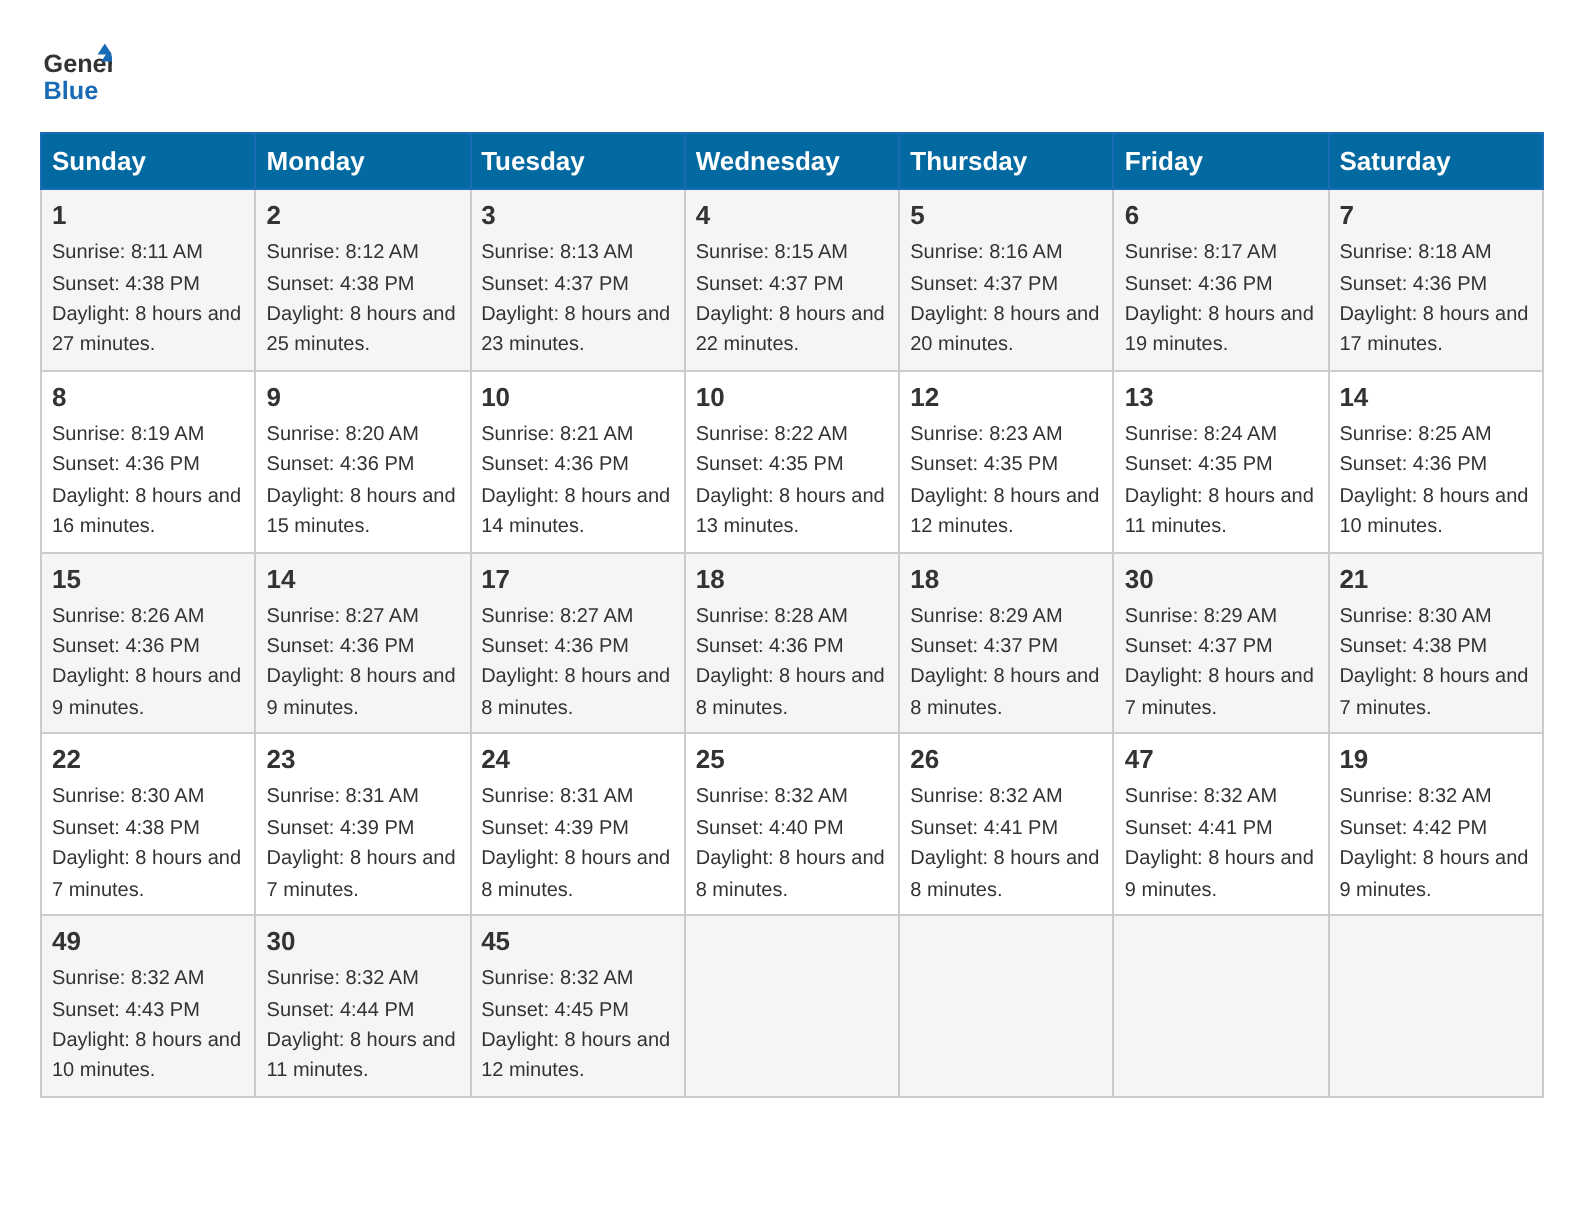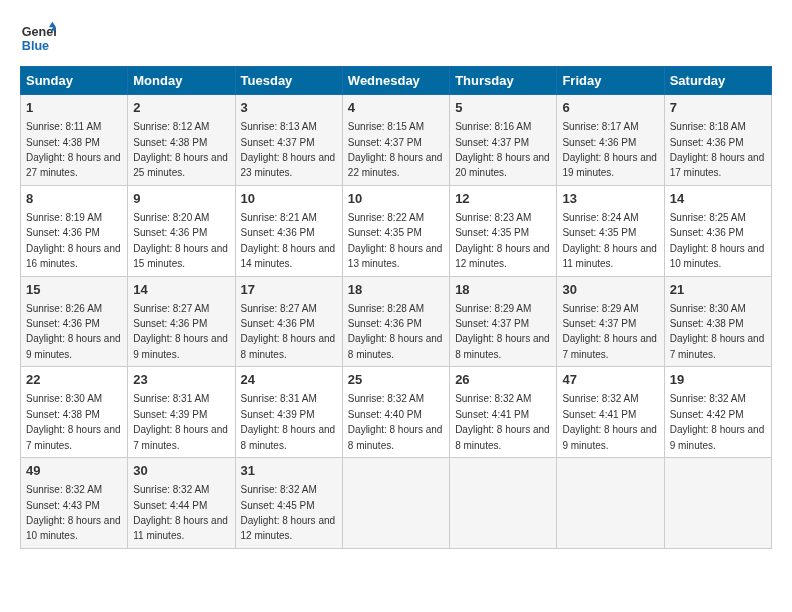--- a/index.html
+++ b/index.html
@@ -173,21 +173,21 @@
         <td><span class="day-number">47</span>
 <span class="day-info">Sunrise: 8:32 AM<br>Sunset: 4:41 PM<br>Daylight: 8 hours and 9 minutes.</span></td>
         <td><span class="day-number">19</span>
 <span class="day-info">Sunrise: 8:32 AM<br>Sunset: 4:42 PM<br>Daylight: 8 hours and 9 minutes.</span></td>
       </tr>
       <tr>
         <td><span class="day-number">49</span>
 <span class="day-info">Sunrise: 8:32 AM<br>Sunset: 4:43 PM<br>Daylight: 8 hours and 10 minutes.</span></td>
         <td><span class="day-number">30</span>
 <span class="day-info">Sunrise: 8:32 AM<br>Sunset: 4:44 PM<br>Daylight: 8 hours and 11 minutes.</span></td>
-        <td><span class="day-number">31</span>
+        <td><span class="day-number">45</span>
 <span class="day-info">Sunrise: 8:32 AM<br>Sunset: 4:45 PM<br>Daylight: 8 hours and 12 minutes.</span></td>
         <td class="empty"></td>
         <td class="empty"></td>
         <td class="empty"></td>
         <td class="empty"></td>
       </tr>
     </tbody>
 </table>
 
 </body></html>

